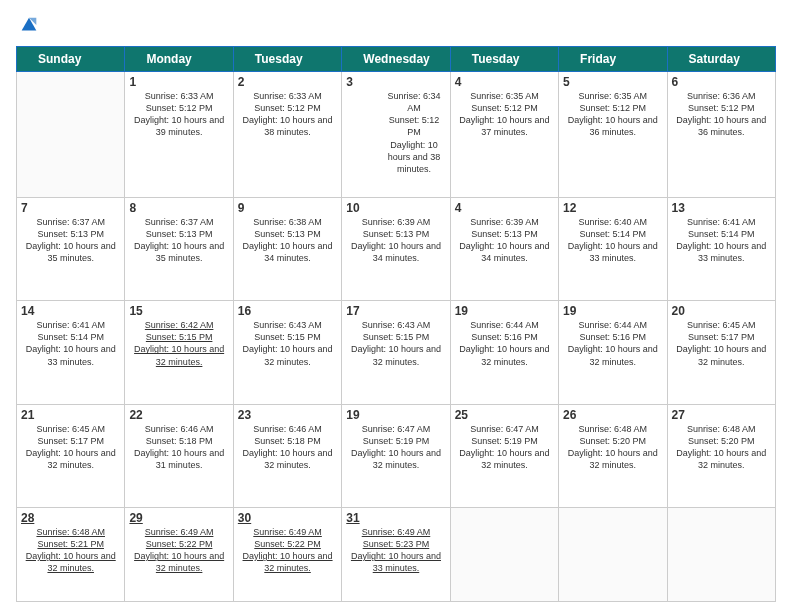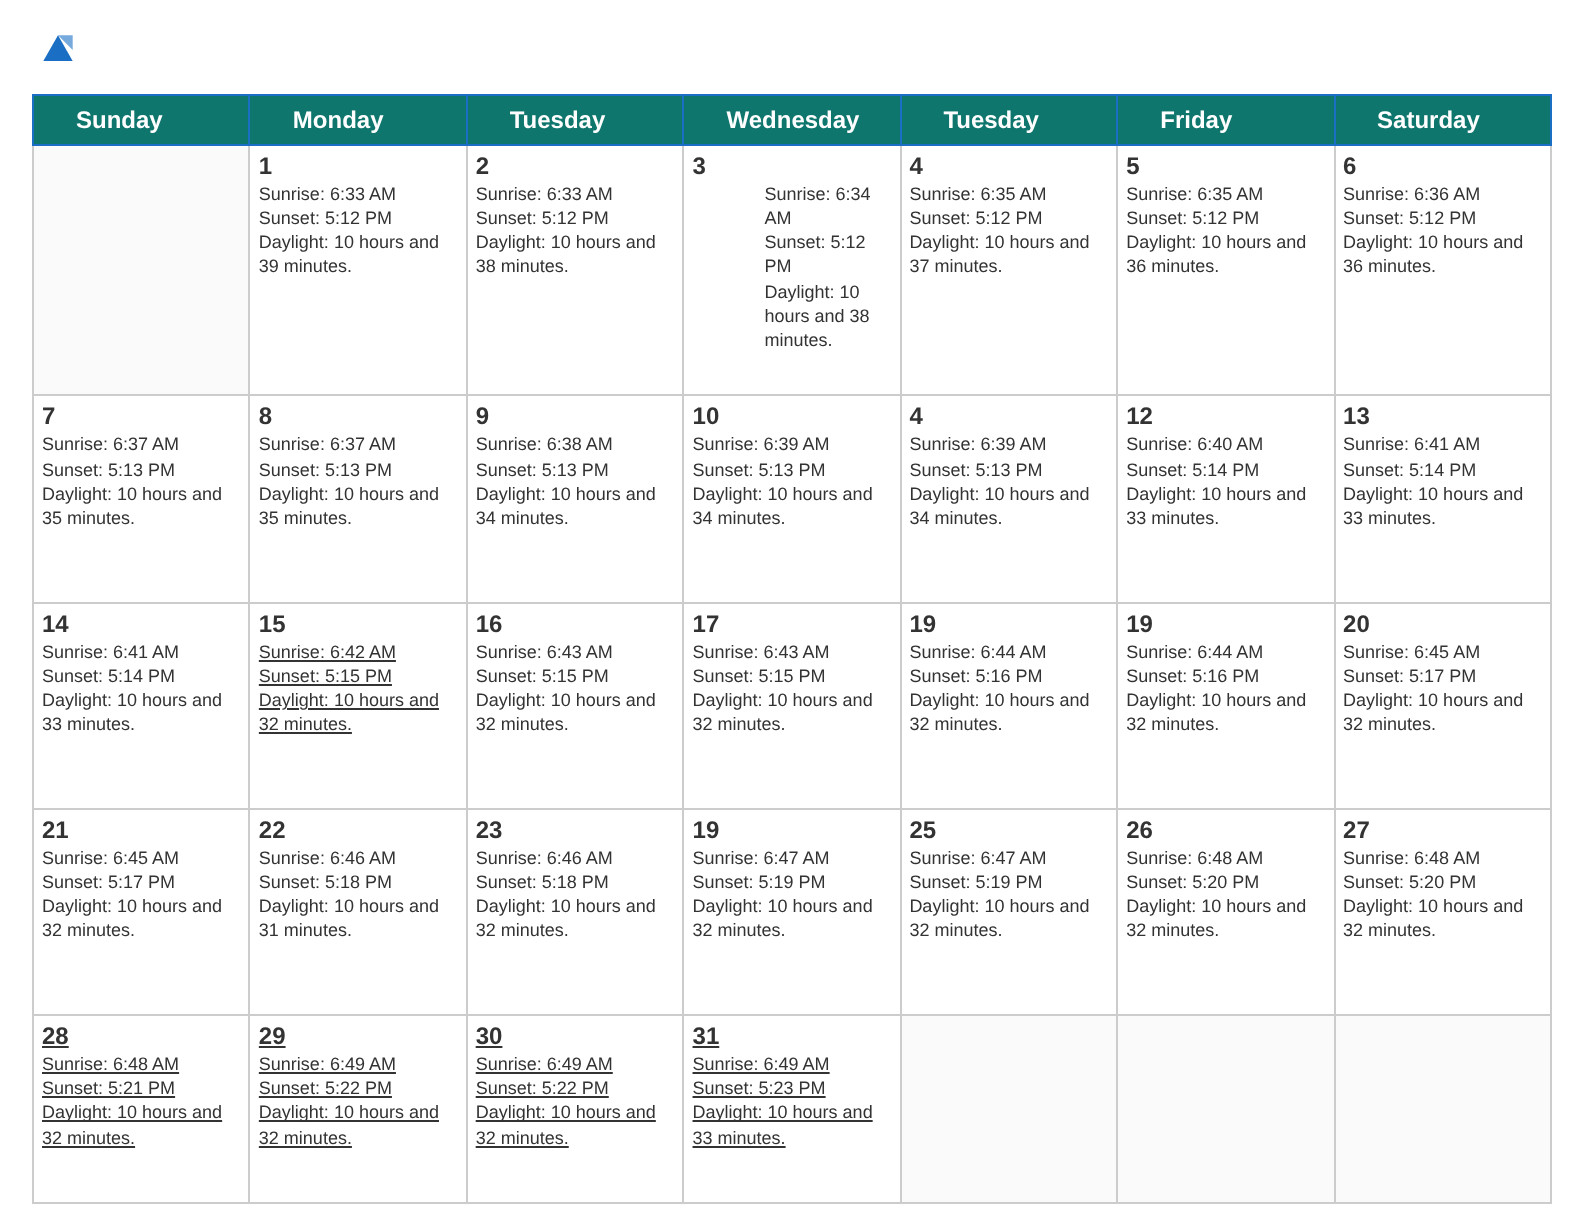--- a/index.html
+++ b/index.html
@@ -81,20 +81,21 @@
     .day-number {
       font-size: 12px;
       font-weight: bold;
       display: block;
       margin-bottom: 1px;
     }
     .day-info {
       font-size: 9px;
       line-height: 1.35;
       color: #333;
+      text-align: center;
     }
     .empty { background: #fafafa; }
     tr:last-child td { height: 80px; text-decoration: underline; }
   </style>
 </head>
 <body>
 
 <div class="page">
   <div class="header">
     <div class="logo">

